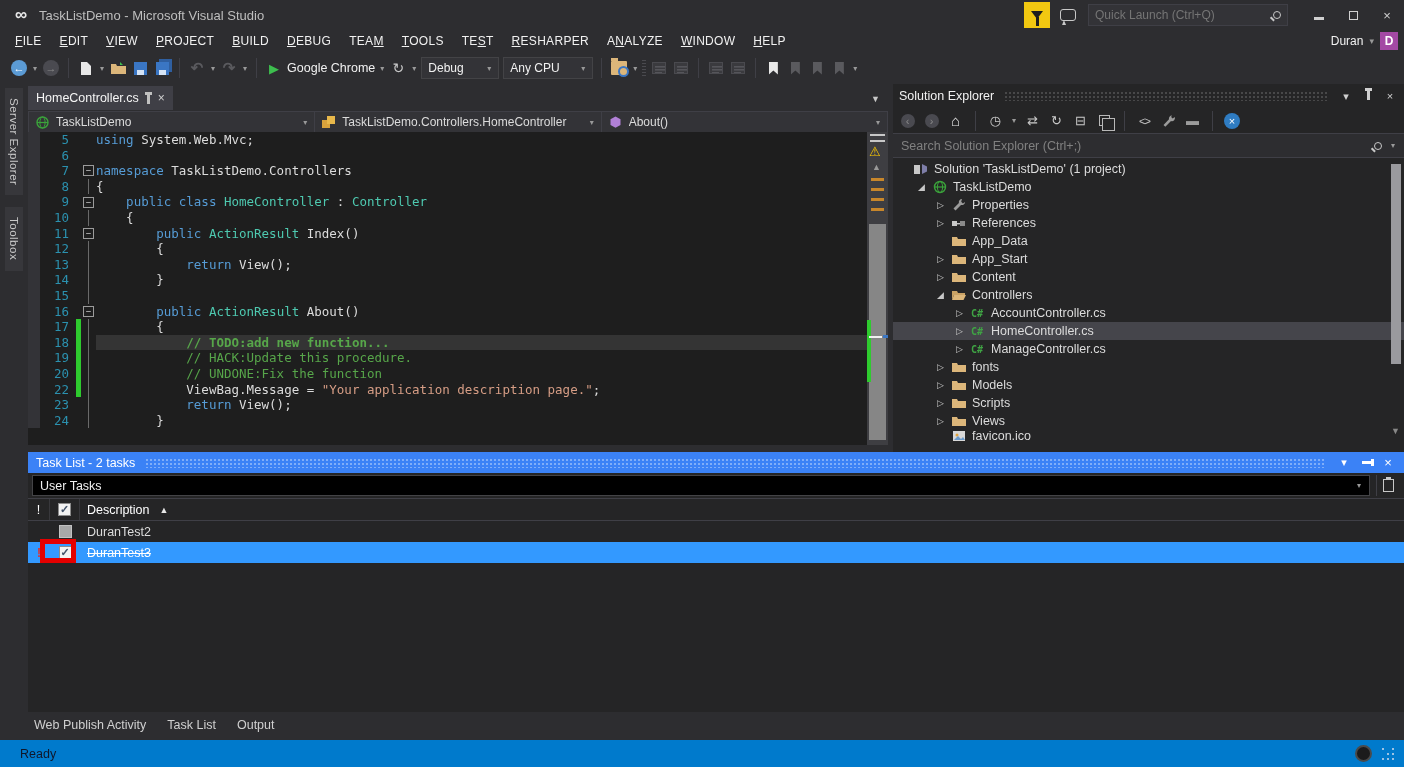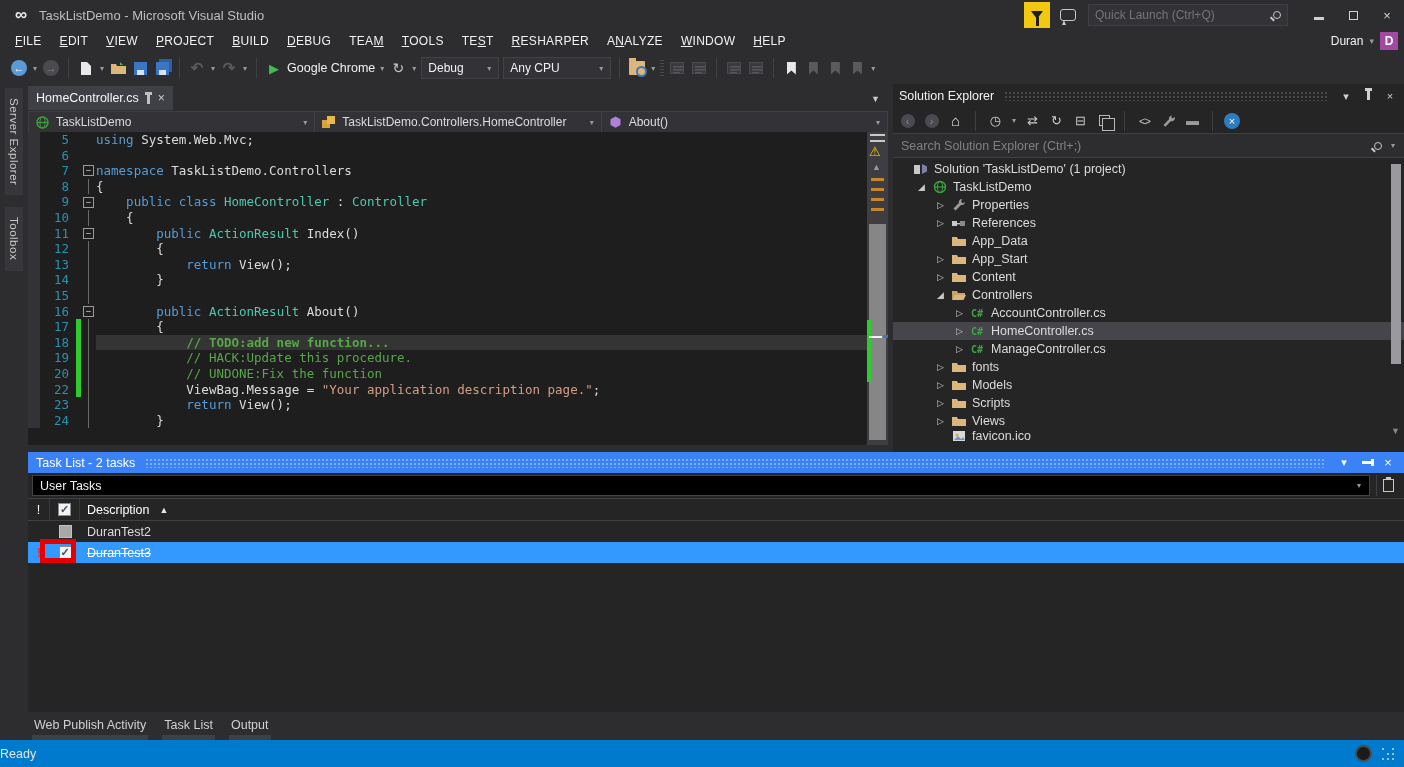--- a/index.html
+++ b/index.html
@@ -143,25 +143,25 @@
   .cb.checked::after{content:"\2713";position:absolute;left:1px;top:-1px;color:#44546A;font-size:11px;font-weight:bold;}
   .cb.dim{background:#A8A8A8;border-color:#C2C2C2;}
   .task-row{height:21px;display:flex;align-items:center;font-size:12.5px;color:#DCDCDC;position:relative;}
   .task-row .col-pr,.task-row .col-cb{border-right:none;}
   .task-row.sel{background:#3399FF;color:#FFFFFF;}
   .strike{text-decoration:line-through;}
   .prflag{color:#E03030;font-weight:bold;font-size:12px;}
   .annot{position:absolute;left:12px;top:-3px;width:36px;height:24px;border:5px solid #E40000;z-index:5;}
   
   .bottombar{position:absolute;left:28px;top:712px;width:1376px;height:28px;background:#2D2D30;display:flex;align-items:flex-start;gap:14px;padding:6px 0 0 4px;}
-  .btab{display:flex;flex-direction:column;gap:3px;}
+  .btab{display:flex;gap:3px;}
   .btab .lbl{color:#D0D0D0;font-size:12.5px;padding:0 2px;}
   .btab .bar{height:9px;background:#3F3F46;}
   
-  .statusbar{position:absolute;left:0;top:740px;width:1404px;height:27px;background:#007ACC;display:flex;align-items:center;padding:0 0;color:#e5e5e5;font-size:12.5px;}
+  .statusbar{position:absolute;left:0;top:740px;width:1404px;height:27px;background:#007ACC;display:flex;align-items:center;padding:0 20px;color:#0f172a;font-size:12.5px;}
   .sb-right{position:absolute;right:10px;top:0;height:27px;display:flex;align-items:center;gap:10px;}
   .sbcircle{width:17px;height:17px;border-radius:50%;background:#1B1B1C;border:2px solid #4A4A4A;}
   .gripdots{width:12px;height:12px;position:relative;}
   .gripdots::before{content:"";position:absolute;left:0;top:0;width:2px;height:2px;background:#9CC3E4;box-shadow:10px 10px 0 #9CC3E4,10px 5px 0 #9CC3E4,10px 0 0 #9CC3E4,5px 10px 0 #9CC3E4,5px 5px 0 #9CC3E4,0 10px 0 #9CC3E4;}
 </style>
 </head>
 <body>
 
 <div class="titlebar">
   <div class="vslogo">∞</div>
@@ -247,21 +247,21 @@
       <span class="play">▶</span>
     </div>
   <span style="font-size:12.5px;">Google Chrome</span>
   <span class="dd">▾</span>
   <div class="tico" style="color:#C8C8C8;font-size:14px;">↻</div>
   <span class="dd">▾</span>
   <div class="combo" style="width:78px;">
     <span class="lbl">Debug</span>
       <span class="dd">▾</span>
   </div>
-  <div class="combo" style="width:108px;">
+  <div class="combo" style="width:90px;">
     <span class="lbl">Any CPU</span>
       <span class="dd">▾</span>
   </div>
   <div class="tsep"></div>
   <div class="tico">
       <span class="folder-find"></span>
     </div>
   <span class="dd">▾</span>
   <div class="grip"></div>
   <div class="tico">

